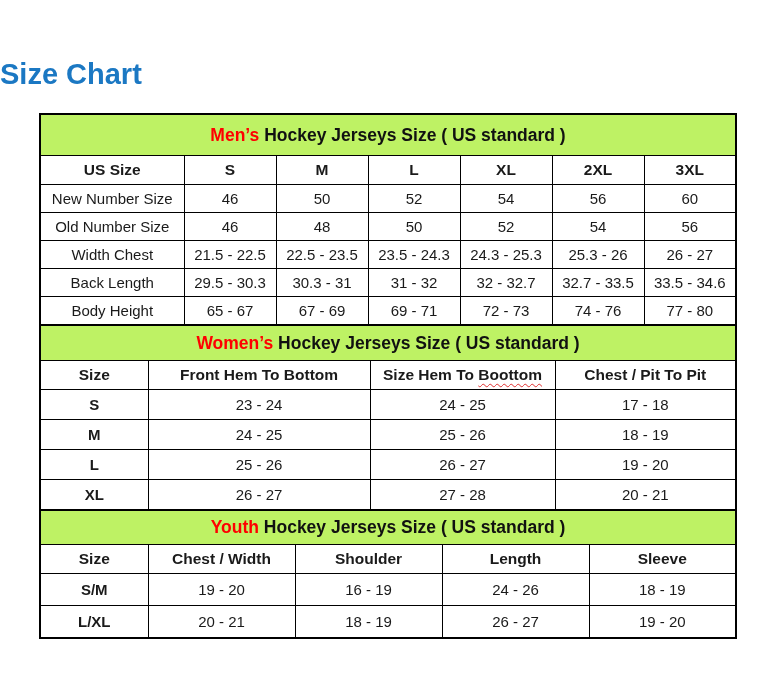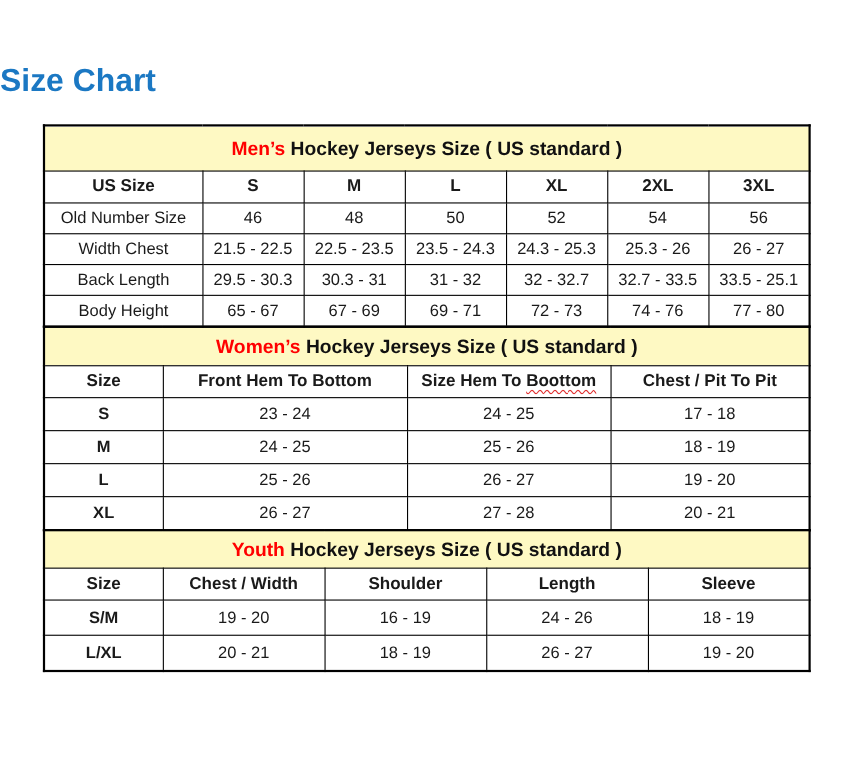--- a/index.html
+++ b/index.html
@@ -32,21 +32,21 @@
     border: 1.6px solid #000;
     text-align: center;
     vertical-align: middle;
     padding: 0 2px;
     font-size: 15px;
     font-weight: normal;
     overflow: hidden;
     white-space: nowrap;
   }
   td.banner {
-    background: #fef9c3;
+    background: #bef264;
     font-weight: bold;
     font-size: 17.5px;
     height: 40px;
     color: #111;
   }
   .womens td.banner { height: 34px; }
   .youth td.banner  { height: 33px; text-align: center; }
   .hl { color: #ff0000; }
   th { font-weight: bold; font-size: 15.5px; }
   tr.head-row th { height: 28px; }
@@ -87,20 +87,29 @@
     <tr class="head-row">
       <th>US Size</th>
       <th>S</th>
       <th>M</th>
       <th>L</th>
       <th>XL</th>
       <th>2XL</th>
       <th>3XL</th>
     </tr>
     <tr class="data-row">
+      <td class="rowlabel">New Number Size</td>
+      <td>46</td>
+      <td>50</td>
+      <td>52</td>
+      <td>54</td>
+      <td>56</td>
+      <td>60</td>
+    </tr>
+    <tr class="data-row">
       <td class="rowlabel">Old Number Size</td>
       <td>46</td>
       <td>48</td>
       <td>50</td>
       <td>52</td>
       <td>54</td>
       <td>56</td>
     </tr>
     <tr class="data-row">
       <td class="rowlabel">Width Chest</td>
@@ -111,21 +120,21 @@
       <td>25.3 - 26</td>
       <td>26 - 27</td>
     </tr>
     <tr class="data-row">
       <td class="rowlabel">Back Length</td>
       <td>29.5 - 30.3</td>
       <td>30.3 - 31</td>
       <td>31 - 32</td>
       <td>32 - 32.7</td>
       <td>32.7 - 33.5</td>
-      <td>33.5 - 25.1</td>
+      <td>33.5 - 34.6</td>
     </tr>
     <tr class="data-row">
       <td class="rowlabel">Body Height</td>
       <td>65 - 67</td>
       <td>67 - 69</td>
       <td>69 - 71</td>
       <td>72 - 73</td>
       <td>74 - 76</td>
       <td>77 - 80</td>
     </tr>

